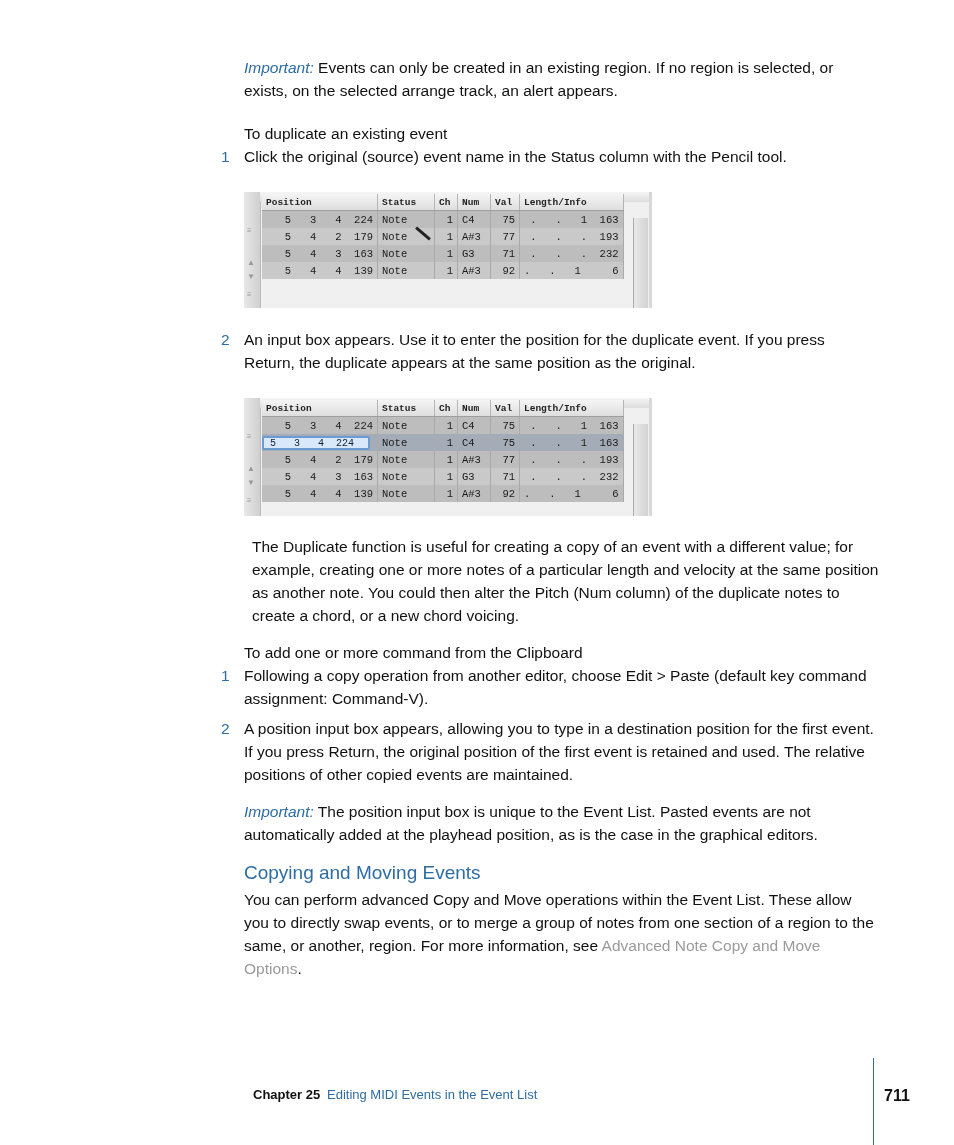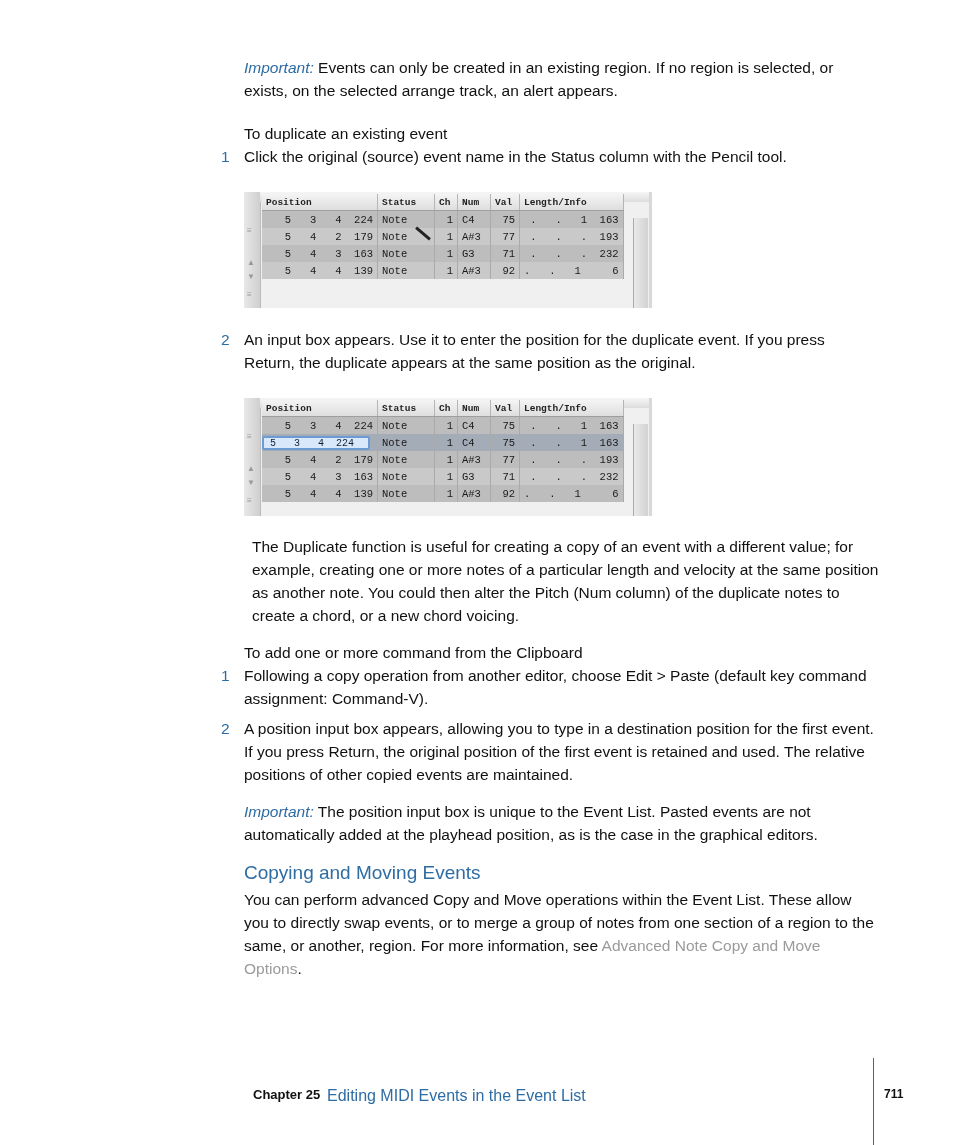--- a/index.html
+++ b/index.html
@@ -30,23 +30,23 @@
   .ev td.r { text-align:right; }
   .ev .sb { position:absolute; right:4px; top:26px; bottom:0; width:14px;
             background:linear-gradient(to right,#e9e9e9,#d2d2d2); border-left:1px solid #aaa; }
   .ev .rb { position:absolute; right:0; top:0; bottom:0; width:3px; background:#d8d8d8; }
   .posinput { display:inline-block; width:108px; height:14px; background:#d9e9fb;
               border:2px solid #6c9bd2; border-radius:2px; font-size:10px; color:#123;
               text-align:right; padding-right:14px; box-sizing:border-box; line-height:12px; }
   .pencil { position:absolute; width:18px; height:3px; background:#222; transform:rotate(40deg); }
 
   .footer-ch { position:absolute; left:244px; top:1087px; font-size:13px; font-weight:bold; color:#111;margin-left:9px; }
-  .footer-ti { position:absolute; left:327px; top:1087px; font-size:16px; color:#2e6ca4; }
+  .footer-ti { position:absolute; left:327px; top:1087px; font-size:13px; color:#2e6ca4; }
   .footer-bar { position:absolute; left:873px; top:1058px; width:1px; height:87px; background:#2e6ca4; }
-  .footer-pg { position:absolute; left:884px; top:1087px; font-size:12px; font-weight:bold; color:#111; }
+  .footer-pg { position:absolute; left:884px; top:1087px; font-size:16px; font-weight:bold; color:#111; }
 </style>
 </head>
 <body>
 
 <p class="p" style="top:56px;"><span class="imp">Important:</span><span> Events can only be created in an existing region. If no region is selected, or exists, on the selected arrange track, an alert appears.</span></p>
 
 <p class="p h4" style="top:122px;">To duplicate an existing event</p>
 <span class="num" style="top:145px;">1</span>
 <p class="p" style="top:145px;">Click the original (source) event name in the Status column with the Pencil tool.</p>
 

